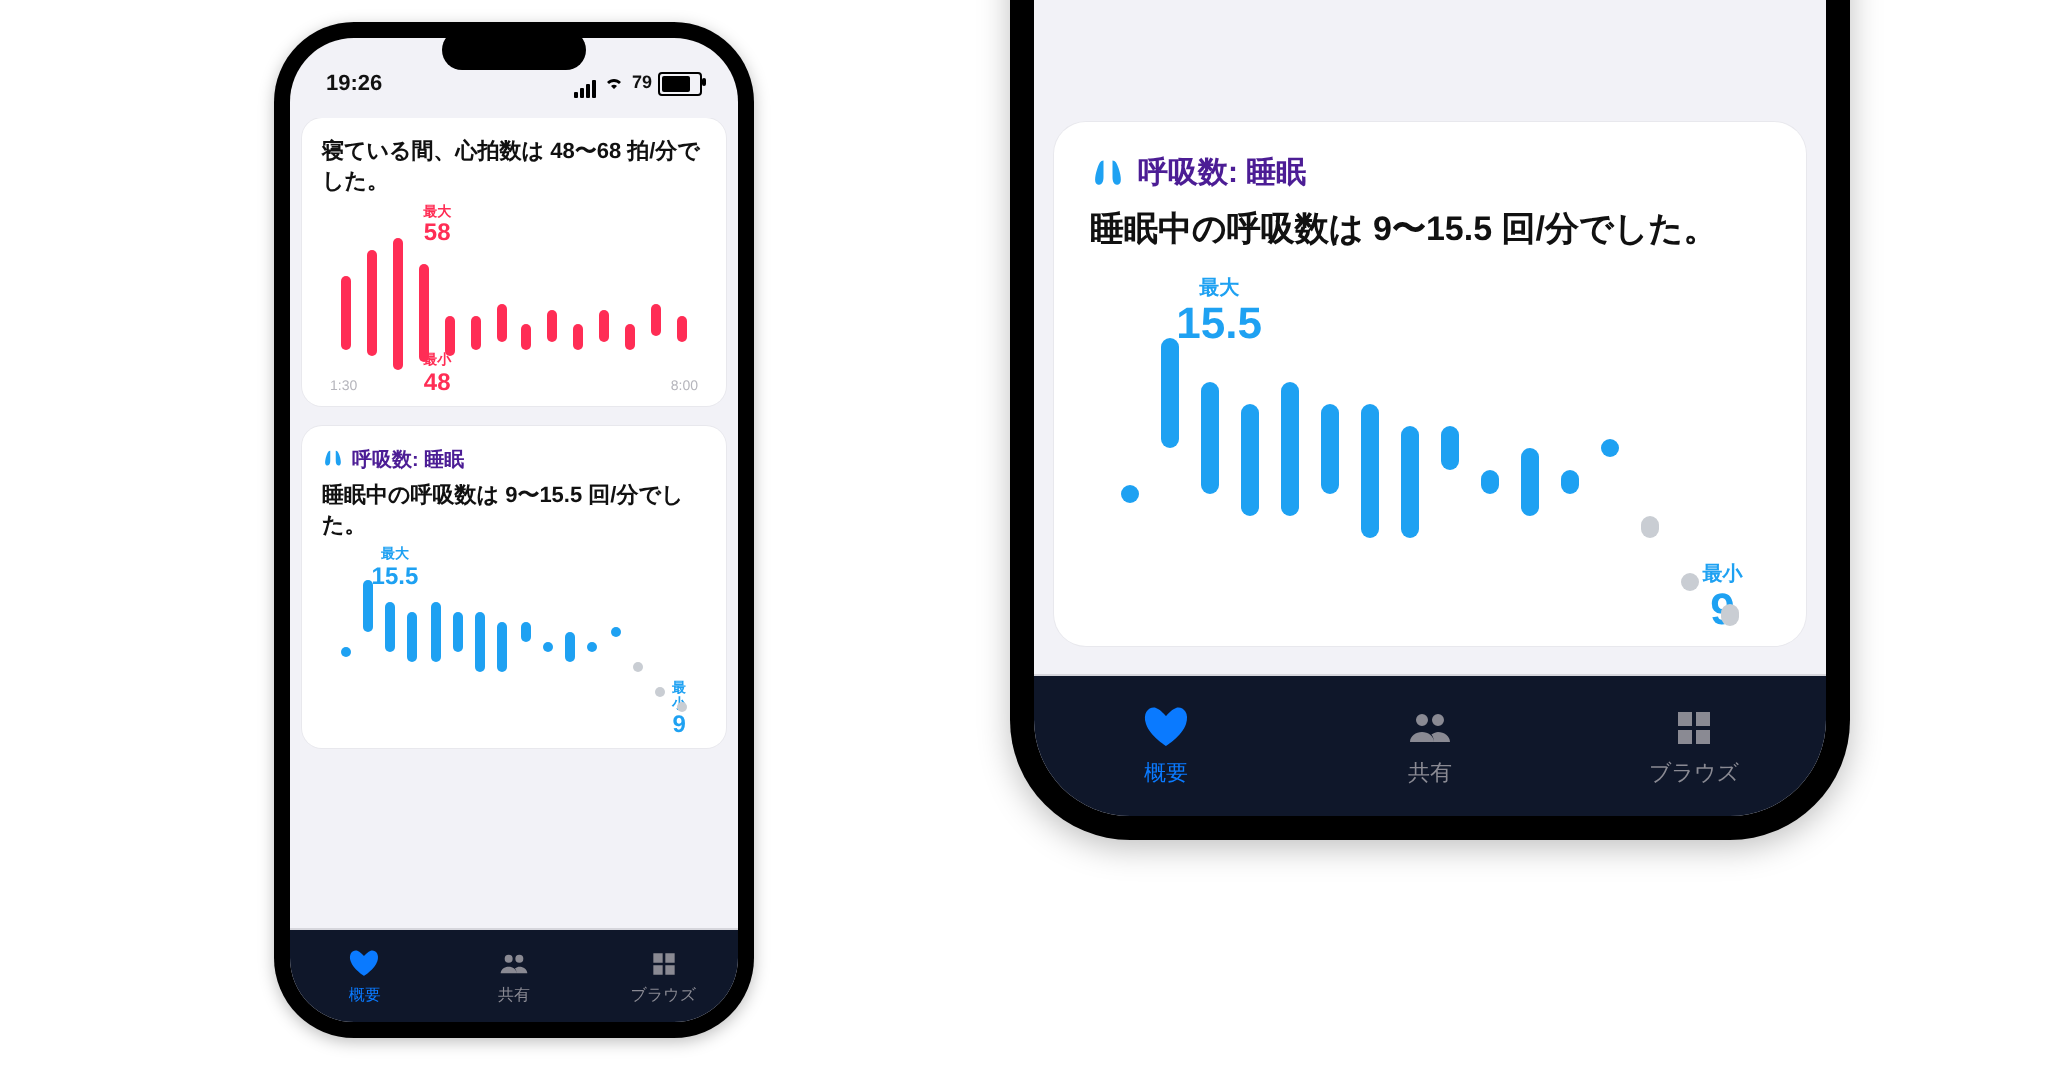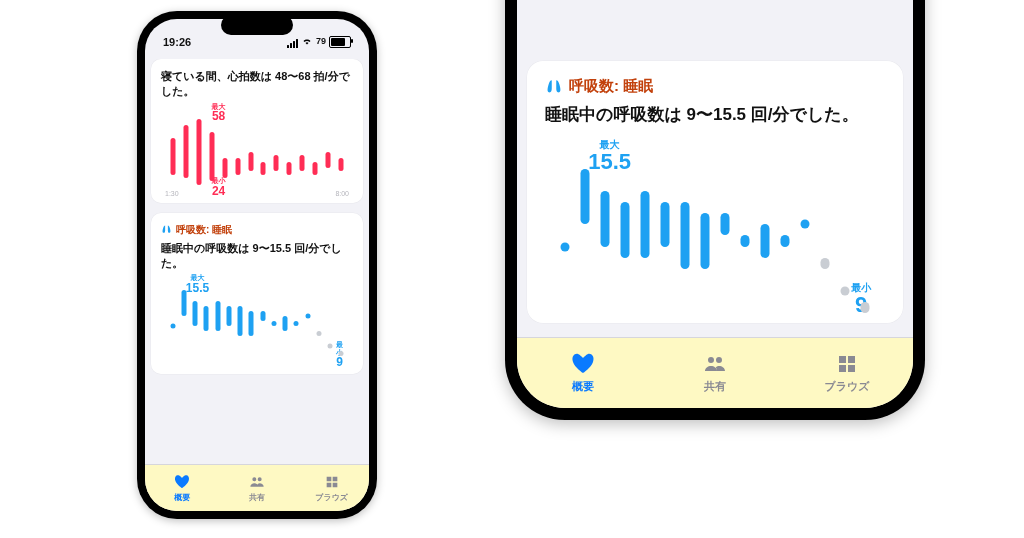--- a/index.html
+++ b/index.html
@@ -32,21 +32,21 @@
 .nav .back{position:absolute;left:6px;display:flex;align-items:center;gap:1px;color:#0a7aff;font-size:12px;font-weight:400;}
 .nav .back svg{width:12px;height:14px}
 .nav .title{font-size:12px;font-weight:600;}
 
 
 .content{flex:1;overflow:hidden;padding:0 6px;}
 .card{background:#fff;border-radius:10px;padding:10px 10px 6px;margin-bottom:10px;box-shadow:0 0 0 .5px rgba(0,0,0,.04);}
 .card.big{border-radius:16px;padding:16px 18px 10px;margin:0 10px 14px;}
 .cap{display:flex;align-items:center;gap:4px;font-size:10px;font-weight:700;margin-bottom:4px;}
 .cap.big{font-size:15px;gap:6px;margin-bottom:8px;}
-.cap.red{color:#ff2d55;} .cap.blue{color:#c2410c;}
+.cap.red{color:#ff2d55;} .cap.blue{color:#4c1d95;}
 .icon{display:inline-flex}
 .desc{font-size:11px;font-weight:700;line-height:1.35;margin-bottom:6px;}
 .desc.big{font-size:17px;margin-bottom:16px;}
 
 
 .lbl{position:absolute;font-size:8px;font-weight:700;line-height:1.1;text-align:center;transform:translateX(-50%);}
 .lbl.big{font-size:11px;}
 .lbl .t{display:block;font-size:7px;} .lbl.big .t{font-size:10px;}
 .lbl .v{display:block;}
 .lbl .v.bigval{font-size:12px;font-weight:700;} .lbl.big .v.bigval{font-size:22px;}
@@ -58,21 +58,21 @@
 .bars{position:absolute;left:0;right:0;bottom:12px;top:14px;}
 .grid.big .bars{bottom:0;top:26px;}
 .bar{position:absolute;width:5px;border-radius:3px;}
 .grid.big .bar{width:9px;border-radius:5px;}
 .bar.red{background:#ff2d55;} .bar.blue{background:#1ea1f2;} .bar.grey{background:#c9cdd3;}
 .dot{position:absolute;width:5px;height:5px;border-radius:50%;}
 .grid.big .dot{width:9px;height:9px;}
 .dot.blue{background:#1ea1f2;} .dot.grey{background:#c9cdd3;}
 
 
-.tabbar{height:46px;flex:none;border-top:.5px solid #d6d6dc;background:#fef9c3;display:flex;font-weight:bold;}
+.tabbar{height:46px;flex:none;border-top:.5px solid #d6d6dc;background:#0f172a;display:flex;}
 .tabbar.big{height:70px;}
 .tab{flex:1;display:flex;flex-direction:column;align-items:center;justify-content:center;gap:2px;font-size:8px;color:#8a8a93;}
 .tabbar.big .tab{font-size:11px;gap:3px;}
 .tab.active{color:#0a7aff;}
 .tab svg{width:16px;height:16px}.tabbar.big .tab svg{width:26px;height:24px}
 </style>
 </head>
 <body>
 
 <div class="stage">
@@ -105,21 +105,21 @@
 
       <div class="card">
         <div class="desc">寝ている間、心拍数は 48〜68 拍/分でした。</div>
         <div class="grid">
           <div class="lbl" style="left:30%;top:-2px;color:#ff2d55">
             <span class="t">最大</span>
             <span class="v bigval">58</span>
           </div>
           <div class="lbl" style="left:30%;bottom:-1px;color:#ff2d55">
             <span class="t">最小</span>
-            <span class="v bigval">24</span>
+            <span class="v bigval">48</span>
           </div>
           <div class="bars">
                 <span class="bar red" style="left: 6%; top: 30%; height: 55%; transform: translateX(-50%);"></span>
                 <span class="bar red" style="left: 12.7692%; top: 10%; height: 80%; transform: translateX(-50%);"></span>
                 <span class="bar red" style="left: 19.5385%; top: 0%; height: 100%; transform: translateX(-50%);"></span>
                 <span class="bar red" style="left: 26.3077%; top: 20%; height: 75%; transform: translateX(-50%);"></span>
                 <span class="bar red" style="left: 33.0769%; top: 60%; height: 30%; transform: translateX(-50%);"></span>
                 <span class="bar red" style="left: 39.8462%; top: 60%; height: 25%; transform: translateX(-50%);"></span>
                 <span class="bar red" style="left: 46.6154%; top: 50%; height: 30%; transform: translateX(-50%);"></span>
                 <span class="bar red" style="left: 53.3846%; top: 65%; height: 20%; transform: translateX(-50%);"></span>

